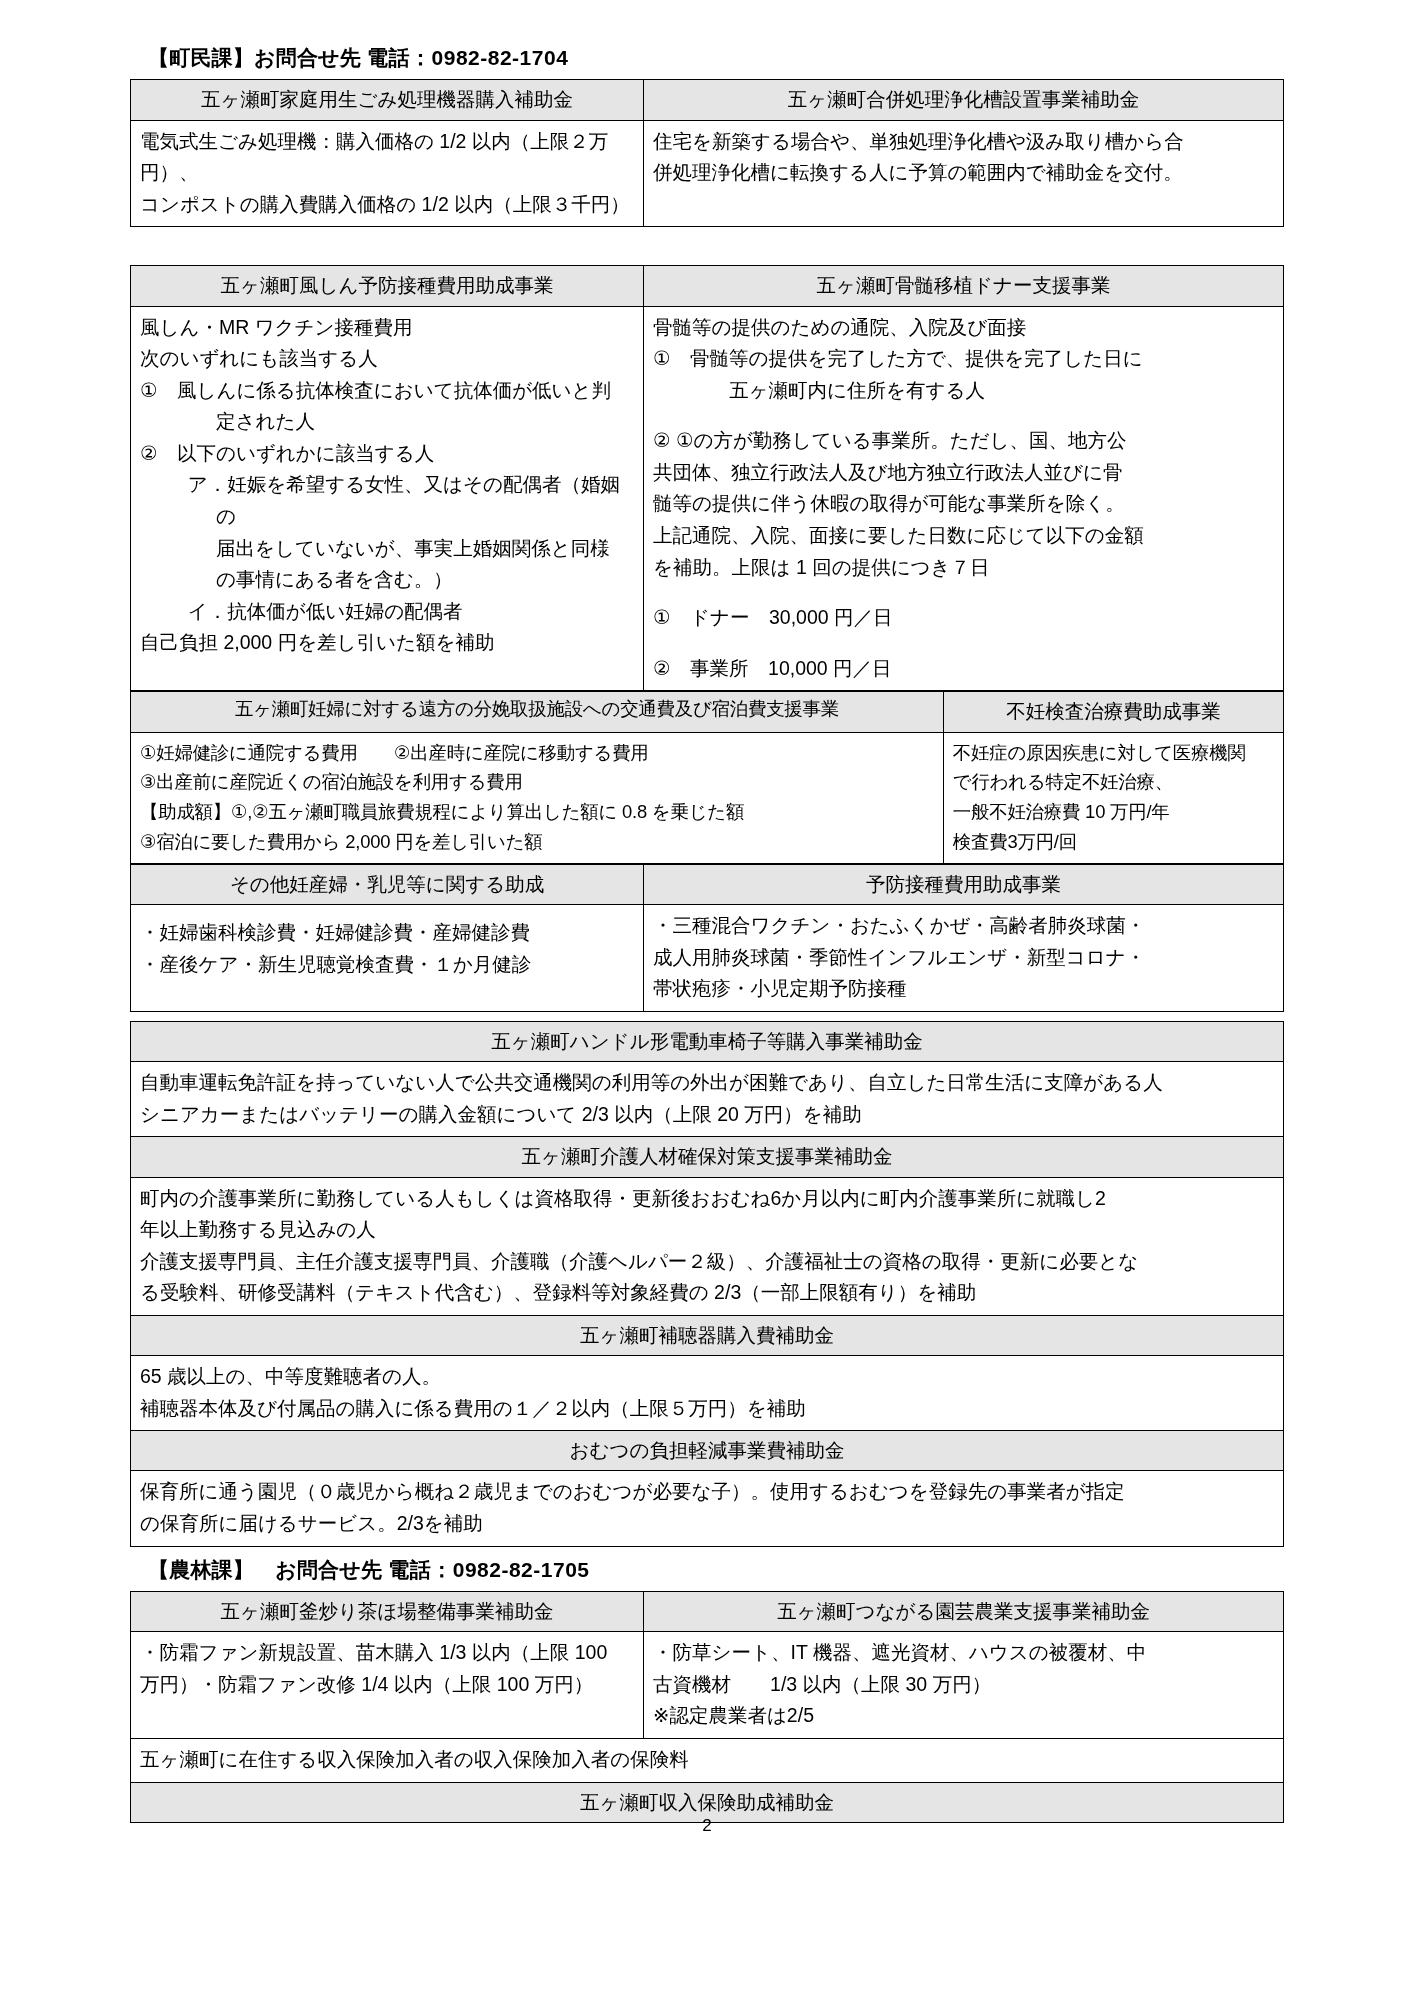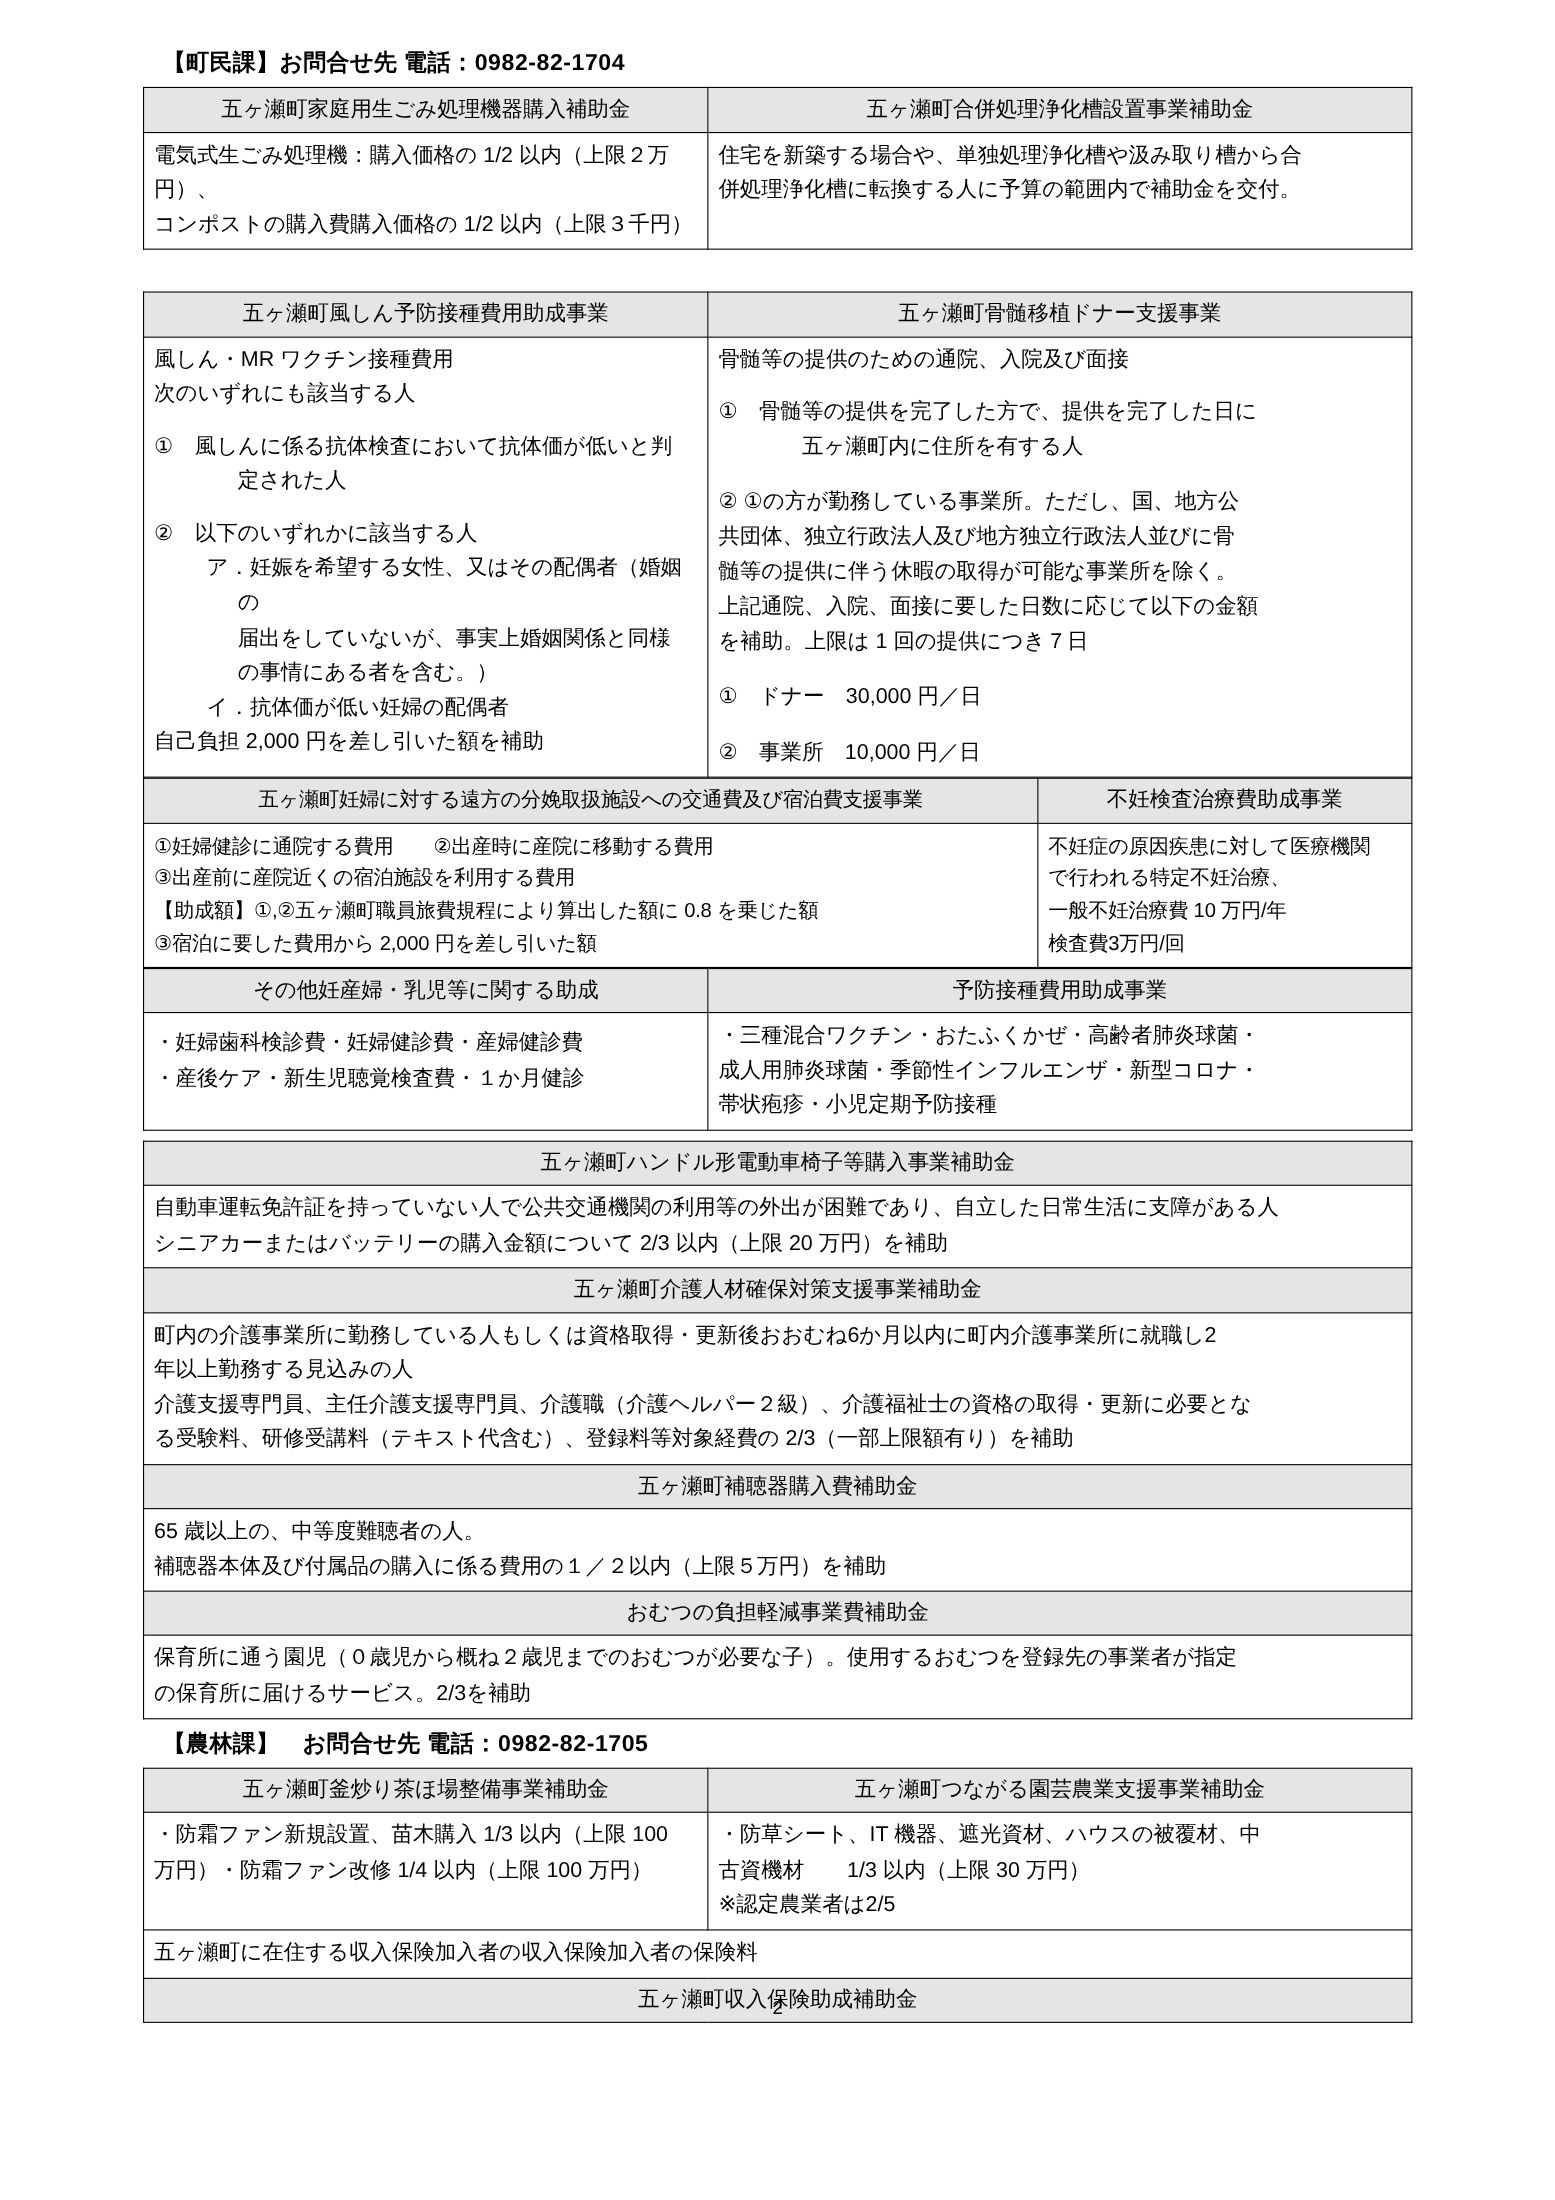--- a/index.html
+++ b/index.html
@@ -48,29 +48,29 @@
   .hdr {
     background: #e5e5e5;
     text-align: center;
     font-size: 19.5px;
     line-height: 1.5;
     padding: 5px 6px 5px 6px !important;
     font-weight: normal;
     white-space: nowrap;
     overflow: hidden;
   }
-  .hdr.tight { font-size: 18.5px; letter-spacing: -0.3px; }
+  .hdr.tight { font-size: 18.5px; letter-spacing: -0.3px; font-family: Liberation Mono, monospace; }
   .cell {
     font-size: 19.5px;
     line-height: 1.62;
     padding: 5px 9px 6px 9px !important;
   }
   .cell.sm { font-size: 18.4px; line-height: 1.62; letter-spacing: -0.2px; }
   .cell p { margin: 0; }
-  .cell p.ind1 { padding-left: 2.1em; text-indent: -2.1em; margin-top: 16px; }
+  .cell p.ind1 { padding-left: 2.1em; text-indent: -2.1em; }
   .cell p.ind2 { padding-left: 3.9em; text-indent: -1.45em; }
   .cell p.ind3 { padding-left: 3.9em; text-indent: 0; }
   .cell p.ind4 { padding-left: 1.55em; text-indent: -1.55em; margin-top: 19px; }
   .cell p.hang { padding-left: 1.1em; text-indent: -1.1em; }
 
   .gap-lg { height: 38px; }
   .gap-xs { height: 9px; }
 
   .pagenum {
     position: absolute;

